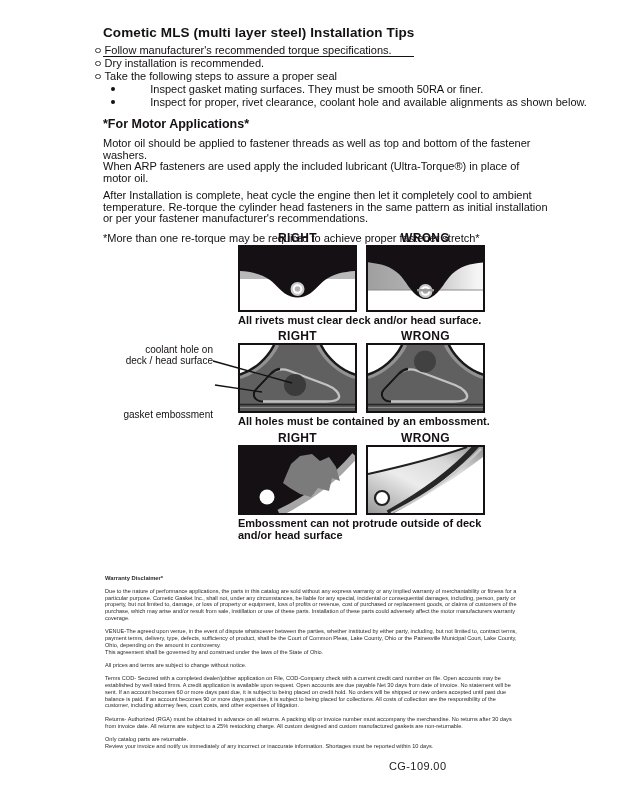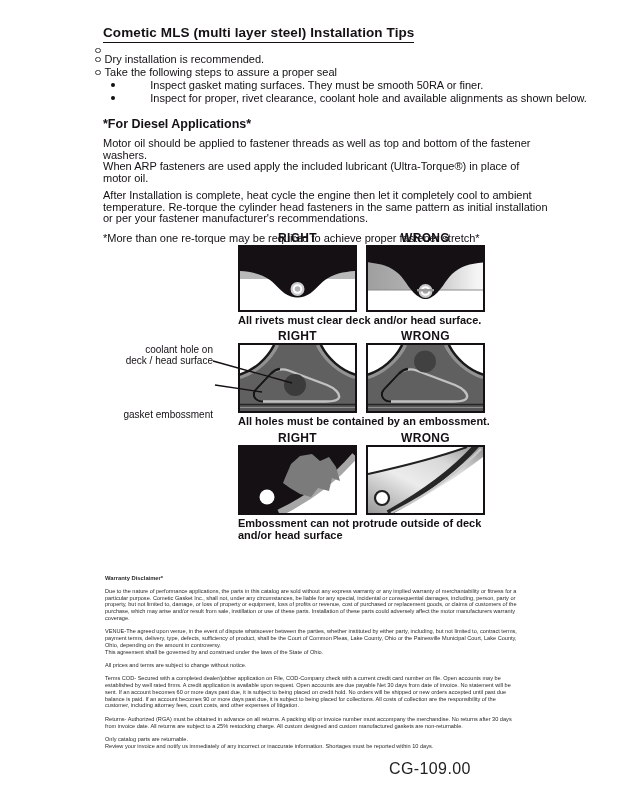--- a/index.html
+++ b/index.html
@@ -4,21 +4,21 @@
 <style>
   html,body { margin:0; padding:0; background:#fff; }
   .sheet {
     position:relative; width:618px; height:800px; background:#ffffff;
     font-family:"Liberation Sans", sans-serif; color:#141014; overflow:hidden;
   }
   
   .title-block { position:absolute; left:103px; top:23px; }
   .doc-title {
     font-size:13.5px; font-weight:bold; letter-spacing:0.1px;
-    display:inline-block; border-bottom:1.6px solid #141014; padding-bottom:2px;
+    display:inline-block; border-bottom:1.6px solid #141014; padding-bottom:16px;
   }
   .bullets { position:absolute; left:95px; top:44px; font-size:11px; line-height:13px; }
   .b-row { display:flex; align-items:flex-start; }
   .ring {
     width:3.6px; height:3.6px; border:1px solid #3a3a3a; border-radius:50%;
     margin:3.6px 4px 0 0; flex:none;
   }
   .sub { padding-left:16px;gap:32px; }
   .dot {
     width:3.8px; height:3.8px; background:#141014; border-radius:50%;
@@ -48,55 +48,56 @@
   }
   .pointer-overlay { position:absolute; left:103px; top:340px; z-index:3; pointer-events:none; }
   
   .fineprint {
     position:absolute; left:105px; top:575px; width:414px;
     font-size:5.6px; line-height:6.8px; color:#2a2a2a;
   }
   .fineprint .fp-h { font-weight:bold; font-size:5.8px; margin:0 0 6px 0; }
   .fineprint p { margin:0 0 6.5px 0; white-space:pre-line; }
   
-  .pagenum { position:absolute; left:389px; top:760px; font-size:16px; letter-spacing:0.4px; color:#222; }
+  .pagenum { position:absolute; left:389px; top:760px; font-size:11px; letter-spacing:0.4px; color:#222; }
 </style>
 </head>
 <body>
 
 <div class="sheet">
 
   <div class="title-block">
     <span class="doc-title">Cometic MLS (multi layer steel) Installation Tips</span>
   </div>
 
   <div class="bullets">
     <div class="b-row">
       <span class="ring"></span>
+      <span>Follow manufacturer's recommended torque specifications.</span>
     </div>
     <div class="b-row">
       <span class="ring"></span>
       <span>Dry installation is recommended.</span>
     </div>
     <div class="b-row">
       <span class="ring"></span>
       <span>Take the following steps to assure a proper seal</span>
     </div>
     <div class="b-row sub">
       <span class="dot"></span>
       <span>Inspect gasket mating surfaces.  They must be smooth 50RA or finer.</span>
     </div>
     <div class="b-row sub">
       <span class="dot"></span>
       <span>Inspect for proper, rivet clearance, coolant hole and available alignments as shown below.</span>
     </div>
   </div>
 
   <div class="diesel">
-    <div class="diesel-h">*For Diesel Applications*</div>
+    <div class="diesel-h">*For Motor Applications*</div>
     <div class="pline">Motor oil should be applied to fastener threads as well as top and bottom of the fastener washers.</div>
     <div class="pline">When ARP fasteners are used apply the included lubricant (Ultra-Torque®) in place of motor oil.</div>
     <div class="pgap"></div>
     <div class="pline">After Installation is complete, heat cycle the engine then let it completely cool to ambient</div>
     <div class="pline">temperature. Re-torque the cylinder head fasteners in the same pattern as initial installation</div>
     <div class="pline">or per your fastener manufacturer's recommendations.</div>
     <div class="pgap2"></div>
     <div class="pline">*More than one re-torque may be required to achieve proper fastener stretch*</div>
   </div>
 

